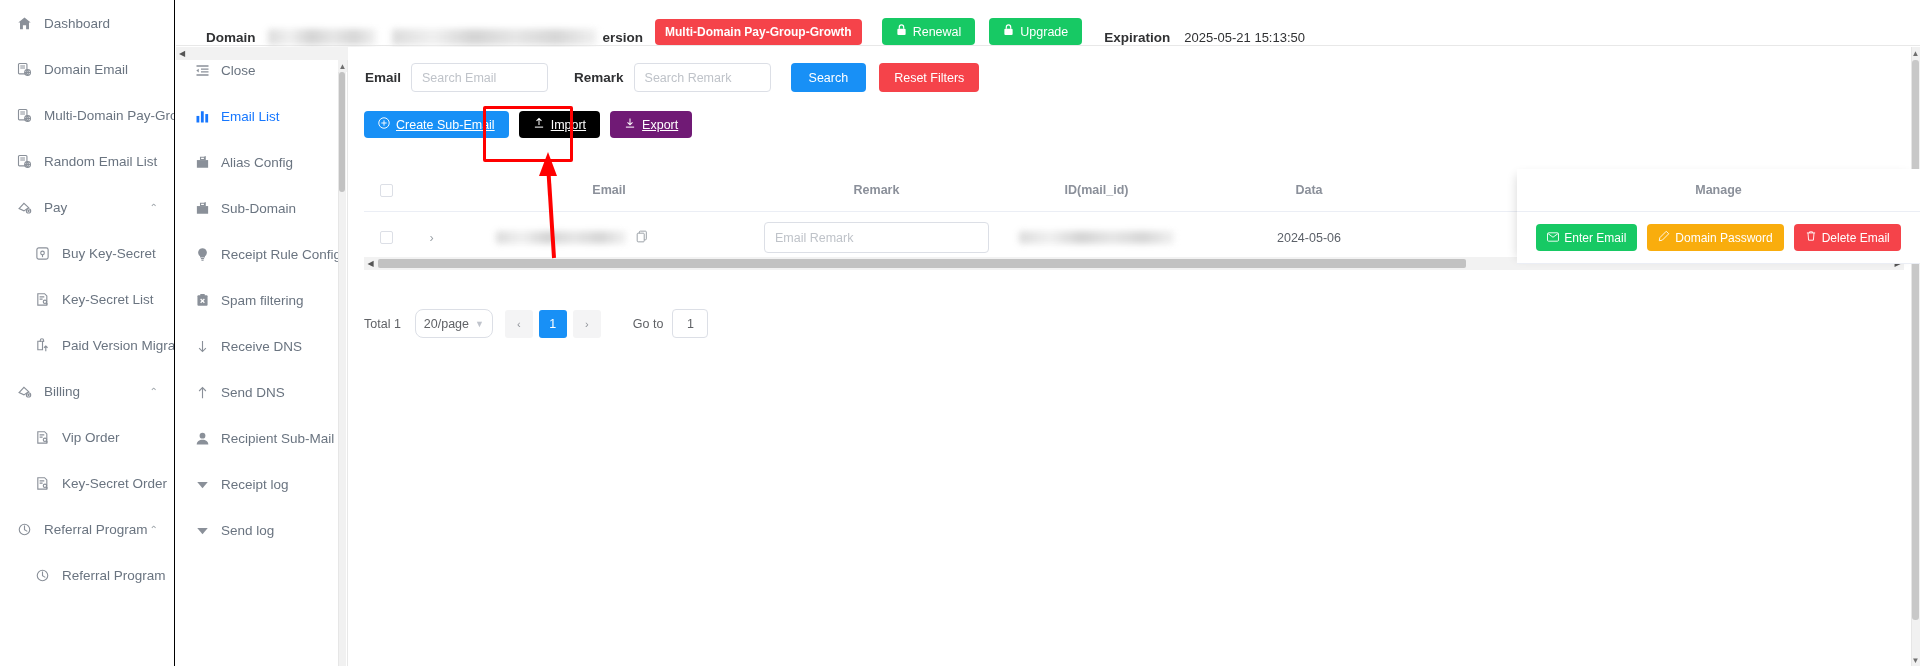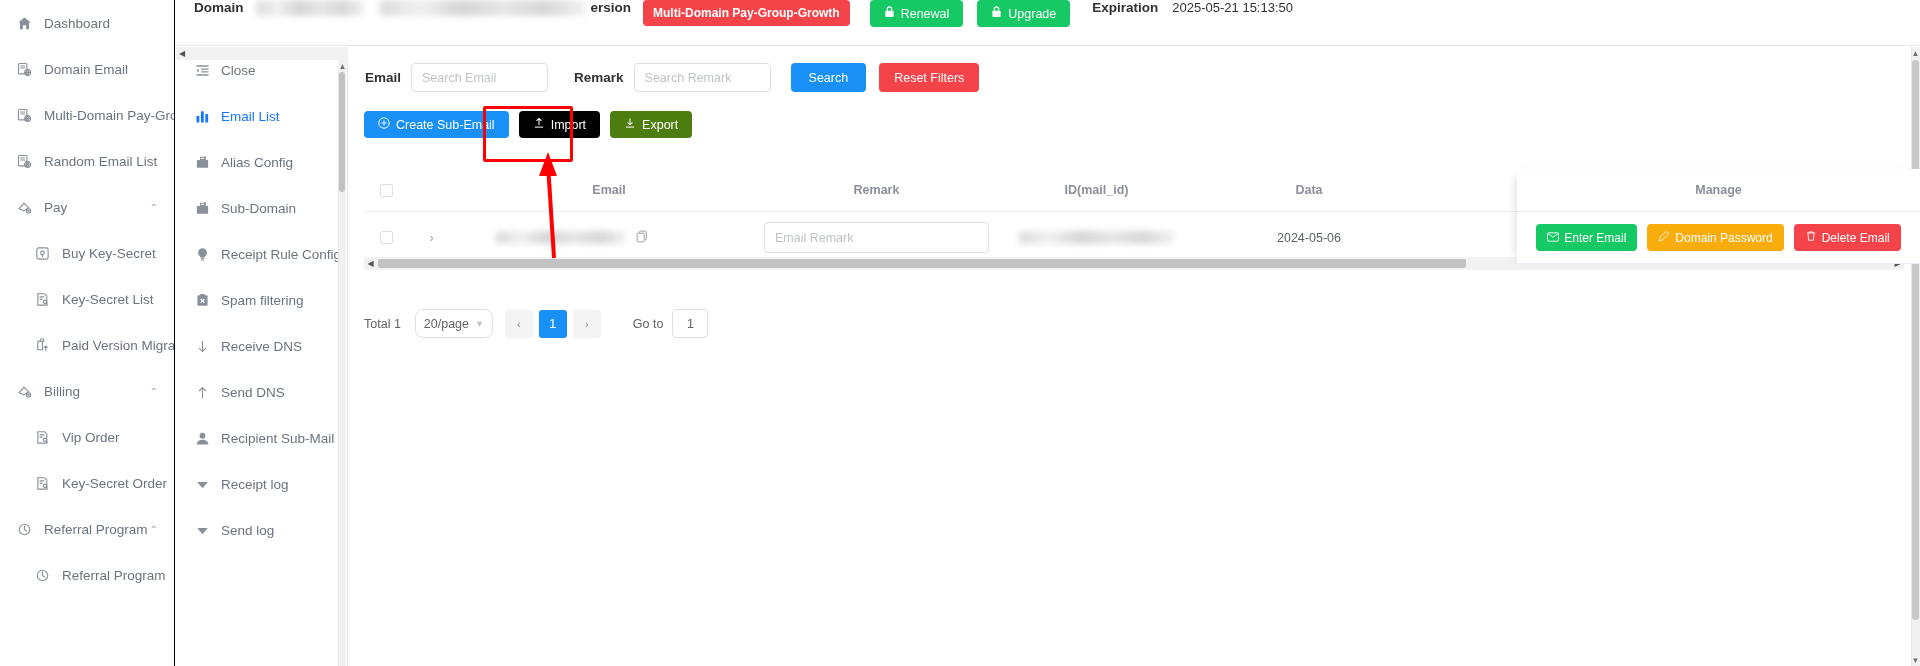--- a/index.html
+++ b/index.html
@@ -61,21 +61,21 @@
   #inner-scroll-arrow{
     position:absolute; left:338px; top:60px; width:9px; height:12px;
     display:flex; align-items:center; justify-content:center;
     font-size:8px; color:#6f6f6f; background:#f1f1f1;
   }
 
   
   #top-header{
     position:absolute; left:176px; top:0; width:1744px; height:46px;
     background:#fff; border-bottom:1px solid #e8e8e8;
-    display:flex; align-items:flex-start; padding-left:18px; gap:0;
+    display:flex; align-items:flex-end; padding-left:30px; gap:0;
   }
   .hd-label{ font-weight:bold; font-size:13.5px; color:#303133; }
   .blur{
     display:inline-block; height:16px; border-radius:2px;
     background:linear-gradient(90deg,#d8d8d8,#efefef,#cfcfcf,#e4e4e4,#d2d2d2,#f0f0f0);
     filter:blur(3px); opacity:.9; vertical-align:middle;
   }
   .badge-red{
     background:#f5434a; color:#fff; border-radius:4px;
     padding:6px 10px; font-size:12px; font-weight:600; white-space:nowrap;
@@ -114,24 +114,25 @@
   }
 
   #action-bar{
     position:absolute; left:16px; top:64px; display:flex; align-items:center; gap:10px;
   }
   .btn-act{
     border:none; border-radius:4px; height:27px; padding:0 14px;
     font-size:12.5px; color:#fff; cursor:pointer;
     display:inline-flex; align-items:center; gap:6px;
     font-family:"Liberation Sans",sans-serif;
+    text-decoration:underline;
   }
   .btn-create{ background:#1890f6; }
   .btn-import{ background:#000000; }
-  .btn-export{ background:#4d7c0f; }
+  .btn-export{ background:#701a75; }
 
   
   #data-table{
     position:absolute; left:16px; top:122px; width:1540px;
   }
   #tbl-head{
     height:43px; display:flex; align-items:center;
     border-bottom:1px solid #ebeef5; font-weight:bold;
     font-size:12.5px; color:#8b909a;
   }

